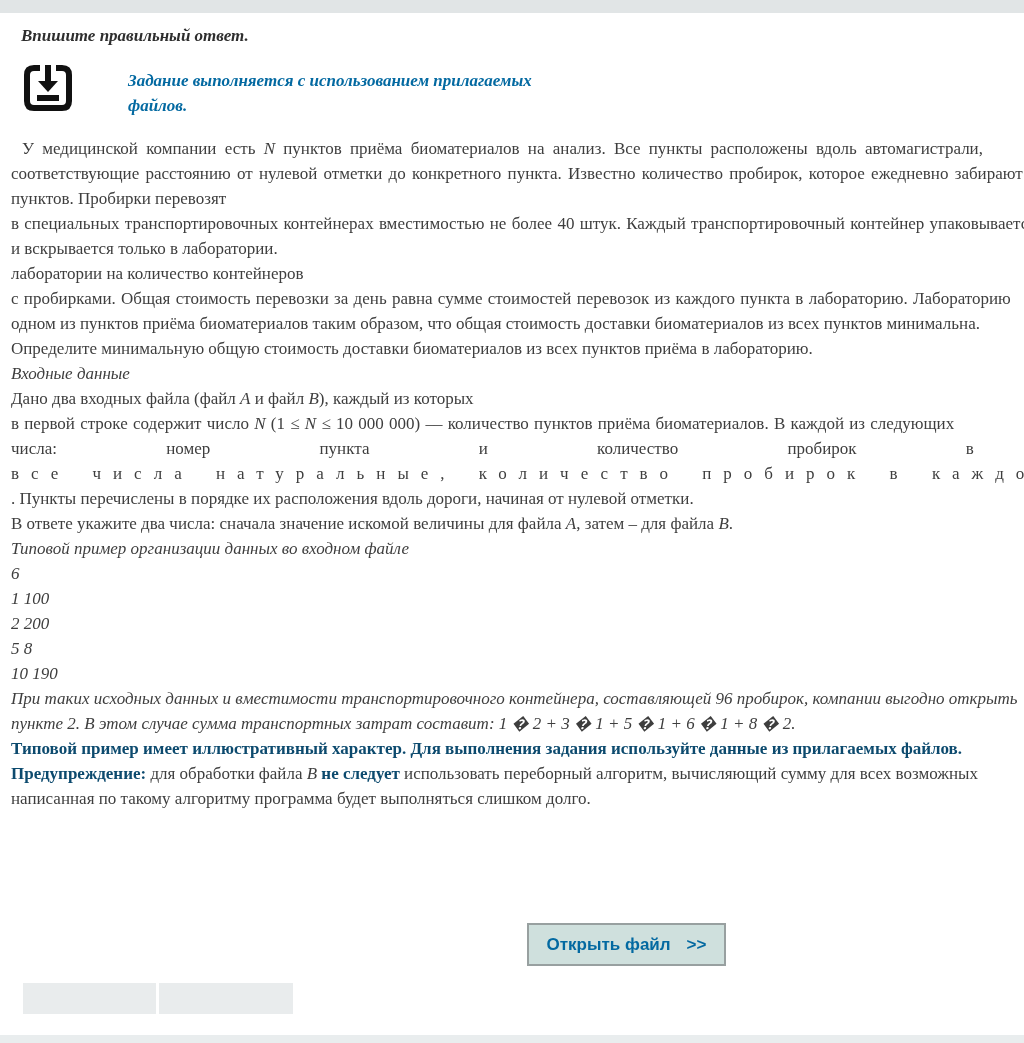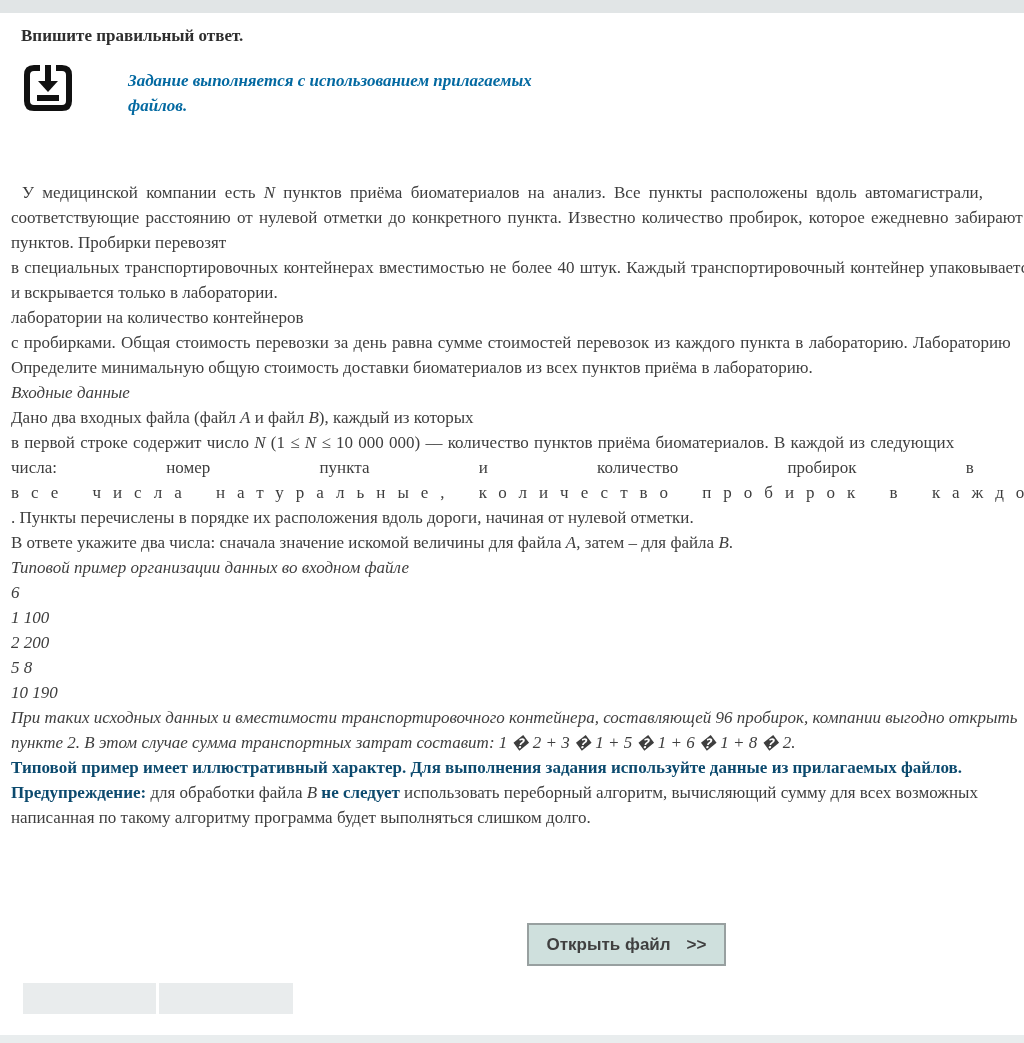--- a/index.html
+++ b/index.html
@@ -16,20 +16,21 @@
   }
   .bottombar {
     position: absolute; left: 0; top: 1035px;
     width: 1024px; height: 8px;
     background: #e9edee;
   }
   .prompt-title {
     position: absolute; left: 21px; top: 26px;
     font-size: 17px; font-weight: bold; color: #2e2e2e;
     white-space: nowrap;
+    font-style: italic;
   }
   .attach-icon {
     position: absolute; left: 23px; top: 64px;
     width: 50px; height: 48px;
   }
   .attach-note {
     position: absolute; left: 128px; top: 68px;
     font-size: 17px; font-style: italic; font-weight: bold;
     color: #0369a1; line-height: 25px; white-space: nowrap;
   }
@@ -39,35 +40,35 @@
     overflow: hidden;
     font-size: 17px; color: #3e3e3e;
   }
   .tline {
     height: 25px; line-height: 25px;
     white-space: nowrap; overflow: hidden;
   }
   .it { font-style: italic; }
   .bd { font-weight: bold; color: #0c4a6e; }
   .rg {}
-  .indent { padding-left: 11px; margin-top: 44px; }
+  .indent { padding-left: 11px; }
   .ws4 { word-spacing: 4px; }
   .ws3 { word-spacing: 3px; }
   .ws2 { word-spacing: 2px; }
   .ws1 { word-spacing: 1px; }
   .gap-huge { word-spacing: 105px; }
   .lsp { letter-spacing: 12px; word-spacing: 6px; }
   .open-file-btn {
     position: absolute; left: 527px; top: 923px;
     width: 199px; height: 43px;
     background: #cfe0dd;
     border: 2px solid #98a0a0;
     box-sizing: border-box;
     font-family: "Liberation Sans", sans-serif;
-    font-size: 17px; font-weight: bold; color: #404040;
+    font-size: 17px; font-weight: bold; color: #0369a1;
     display: flex; align-items: center; justify-content: center;
     gap: 16px;
     cursor: pointer;
   }
   .answer-box {
     position: absolute; top: 983px; height: 29px;
     background: #e9eced; border: none;
   }
   .answer-box.first { left: 23px; width: 129px; }
   .answer-box.second { left: 159px; width: 130px; }
@@ -94,20 +95,21 @@
 </div>
 
 <div class="task" id="task-container">
     <div class="tline ws4 indent"><span class="rg">У медицинской компании есть </span><span class="it">N</span><span class="rg"> пунктов приёма биоматериалов на анализ. Все пункты расположены вдоль автомагистрали,</span></div>
     <div class="tline ws2"><span class="rg">соответствующие расстоянию от нулевой отметки до конкретного пункта. Известно количество пробирок, которое ежедневно забирают</span></div>
     <div class="tline"><span class="rg">пунктов. Пробирки перевозят</span></div>
     <div class="tline ws1"><span class="rg">в специальных транспортировочных контейнерах вместимостью не более 40 штук. Каждый транспортировочный контейнер упаковывается</span></div>
     <div class="tline"><span class="rg">и вскрывается только в лаборатории.</span></div>
     <div class="tline"><span class="rg">лаборатории на количество контейнеров</span></div>
     <div class="tline ws1"><span class="rg">с пробирками. Общая стоимость перевозки за день равна сумме стоимостей перевозок из каждого пункта в лабораторию. Лабораторию</span></div>
+    <div class="tline"><span class="rg">одном из пунктов приёма биоматериалов таким образом, что общая стоимость доставки биоматериалов из всех пунктов минимальна.</span></div>
     <div class="tline"><span class="rg">Определите минимальную общую стоимость доставки биоматериалов из всех пунктов приёма в лабораторию.</span></div>
     <div class="tline"><span class="it">Входные данные</span></div>
     <div class="tline"><span class="rg">Дано два входных файла (файл </span><span class="it">A</span><span class="rg"> и файл </span><span class="it">B</span><span class="rg">), каждый из которых</span></div>
     <div class="tline ws1"><span class="rg">в первой строке содержит число </span><span class="it">N</span><span class="rg"> (1 ≤ </span><span class="it">N</span><span class="rg"> ≤ 10 000 000) –– количество пунктов приёма биоматериалов. В каждой из следующих</span></div>
     <div class="tline gap-huge"><span class="rg">числа: номер пункта и количество пробирок в</span></div>
     <div class="tline lsp"><span class="rg">все числа натуральные, количество пробирок в каждом пункте не пре</span></div>
     <div class="tline"><span class="rg">. Пункты перечислены в порядке их расположения вдоль дороги, начиная от нулевой отметки.</span></div>
     <div class="tline"><span class="rg">В ответе укажите два числа: сначала значение искомой величины для файла  </span><span class="it">A</span><span class="rg">, затем –  для файла </span><span class="it">B</span><span class="rg">.</span></div>
     <div class="tline"><span class="it">Типовой пример организации данных во входном файле</span></div>
     <div class="tline"><span class="it">6</span></div>

